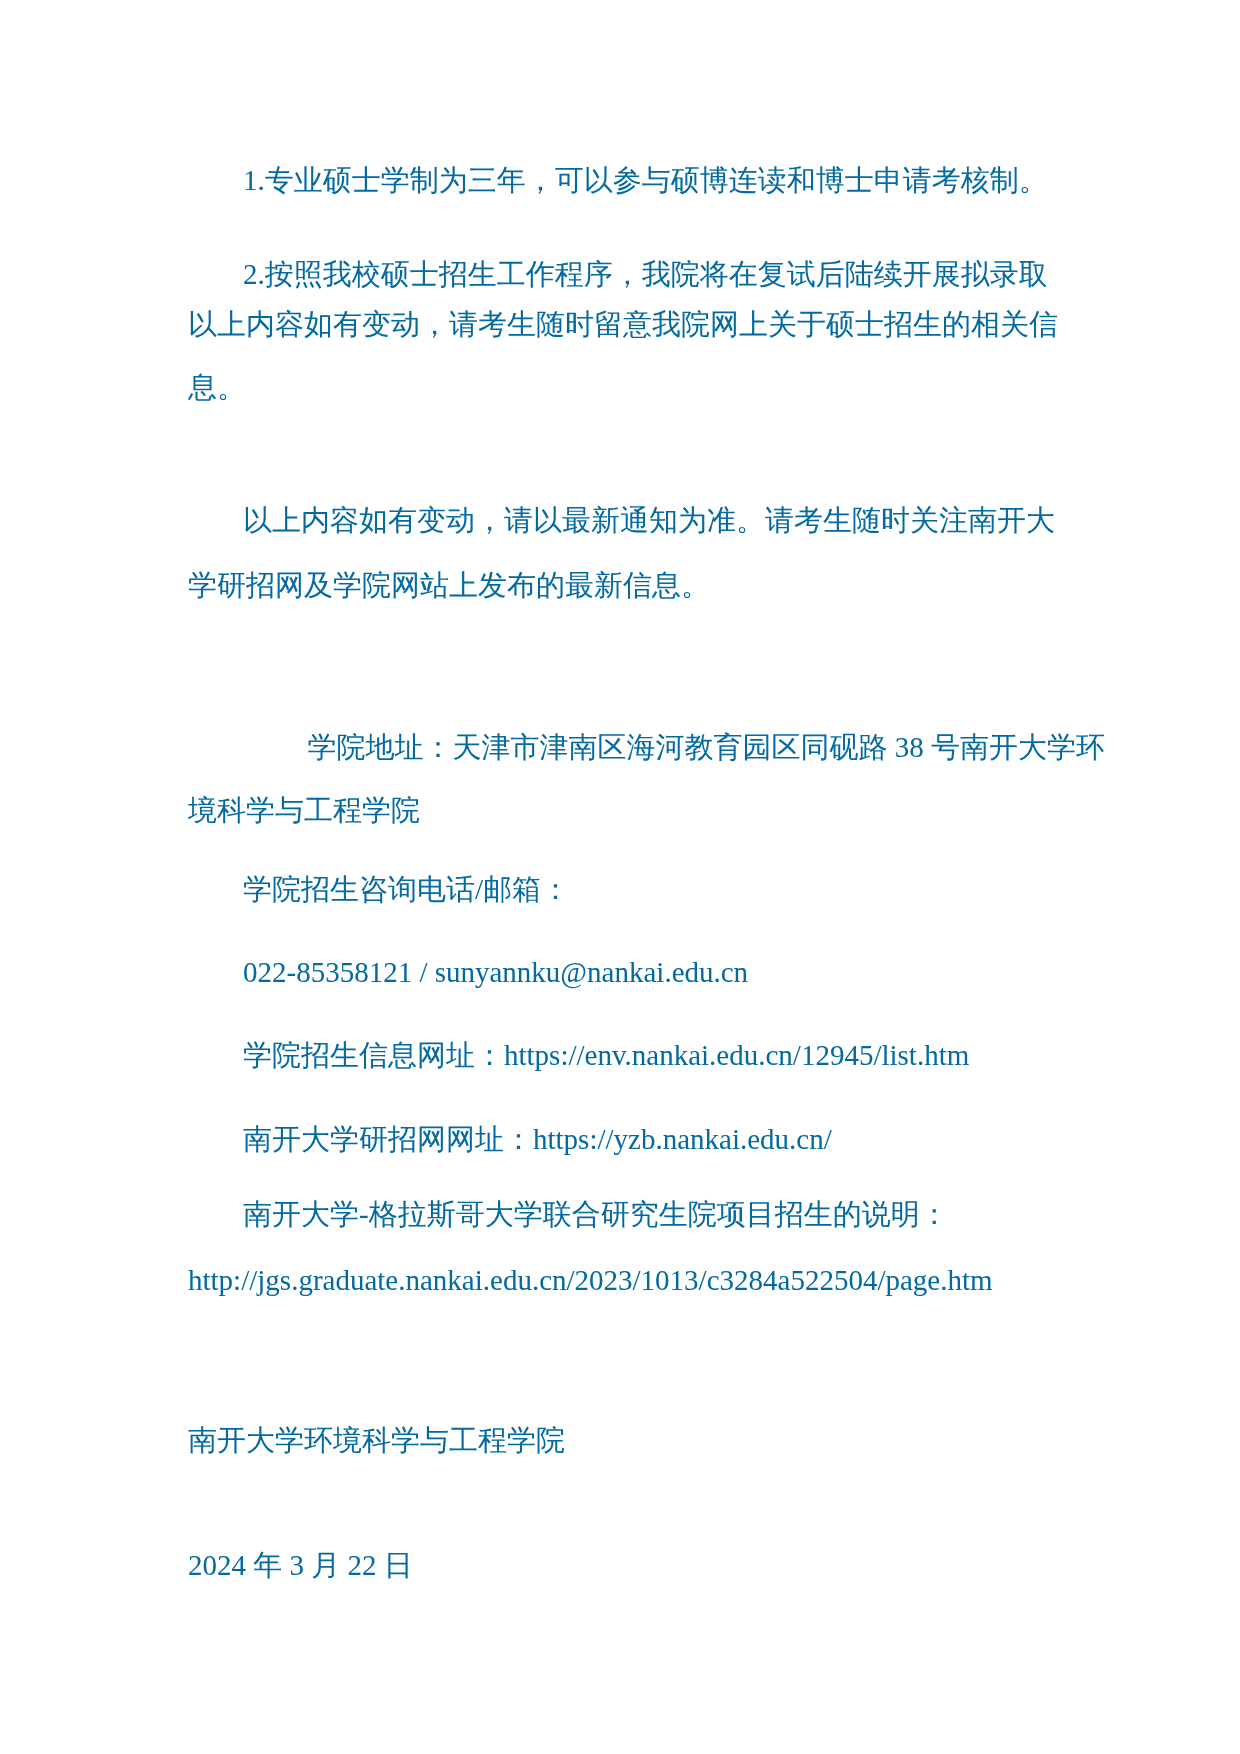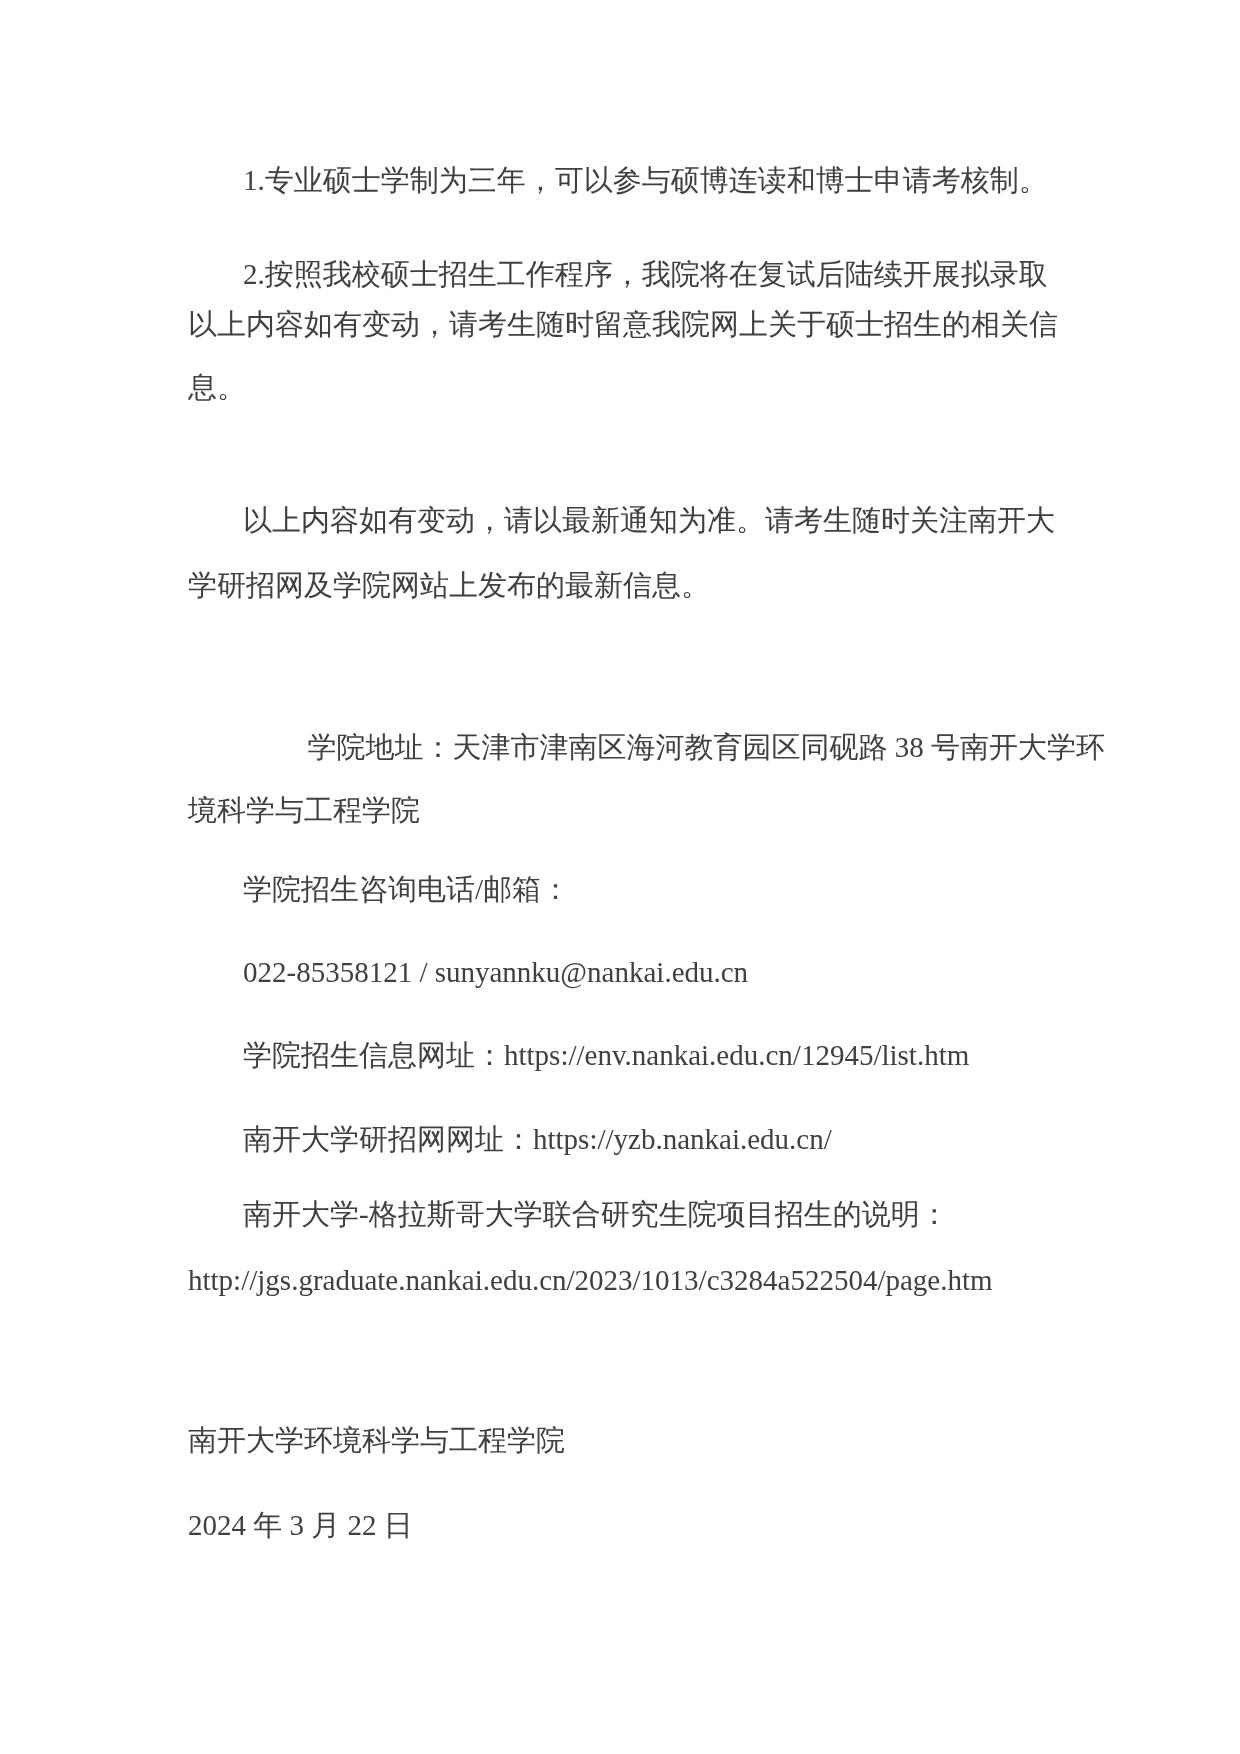--- a/index.html
+++ b/index.html
@@ -7,41 +7,42 @@
     padding: 0;
     background: #ffffff;
   }
   .page {
     position: relative;
     width: 1240px;
     height: 1754px;
     background: #ffffff;
     overflow: hidden;
     font-family: "Liberation Serif", "DejaVu Serif", serif;
-    color: #404040;
+    color: #0369a1;
   }
   .line {
     position: absolute;
     left: 188px;
     width: 862px;
     font-size: 29px;
     line-height: 36px;
     white-space: nowrap;
     letter-spacing: 0px;
   }
   .indent {
     padding-left: 55px;
   }
   .right {
     text-align: left;
     white-space: nowrap;
   }
   .date-inset {
     padding-right: 8px;
     box-sizing: border-box;
+    margin-top: 40px;
   }
   
   .l1  { top: 162px; }
   .l2  { top: 256px; }
   .l3  { top: 306px; }
   .l4  { top: 369px; }
   .l5  { top: 502px; }
   .l6  { top: 567px; }
   .l7  { top: 729px; text-align: right; }
   .l8  { top: 792px; }

